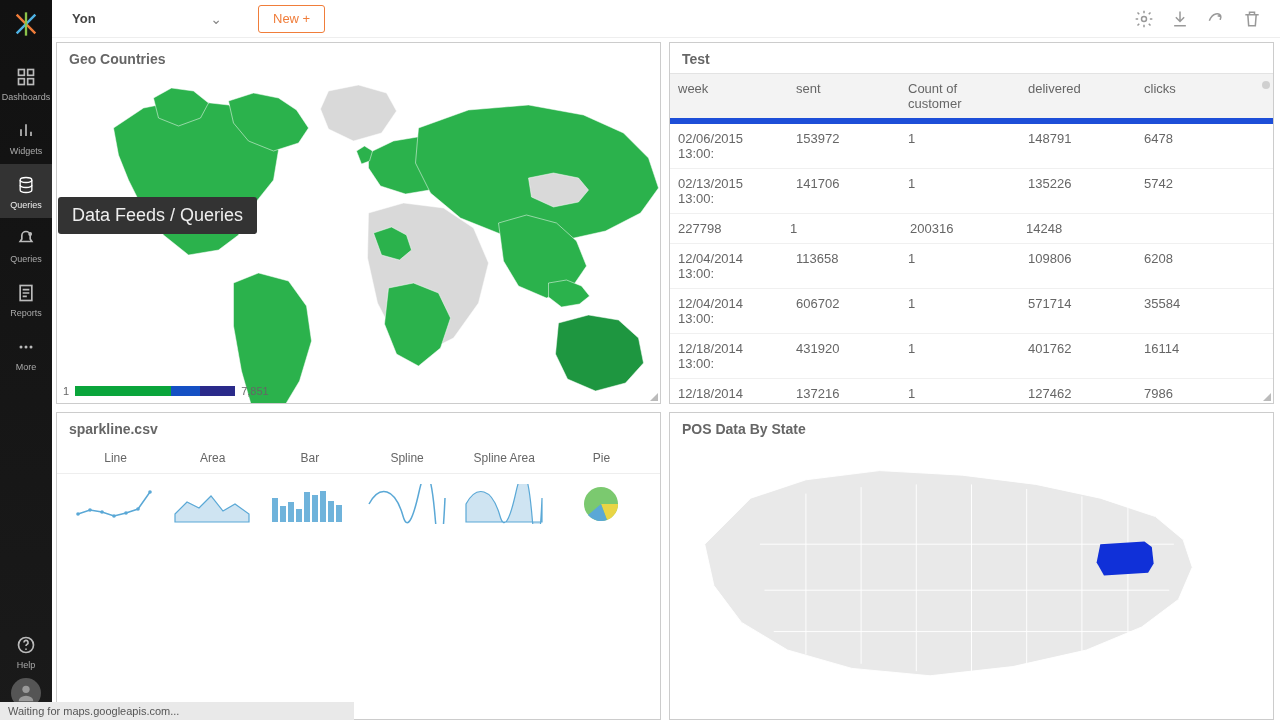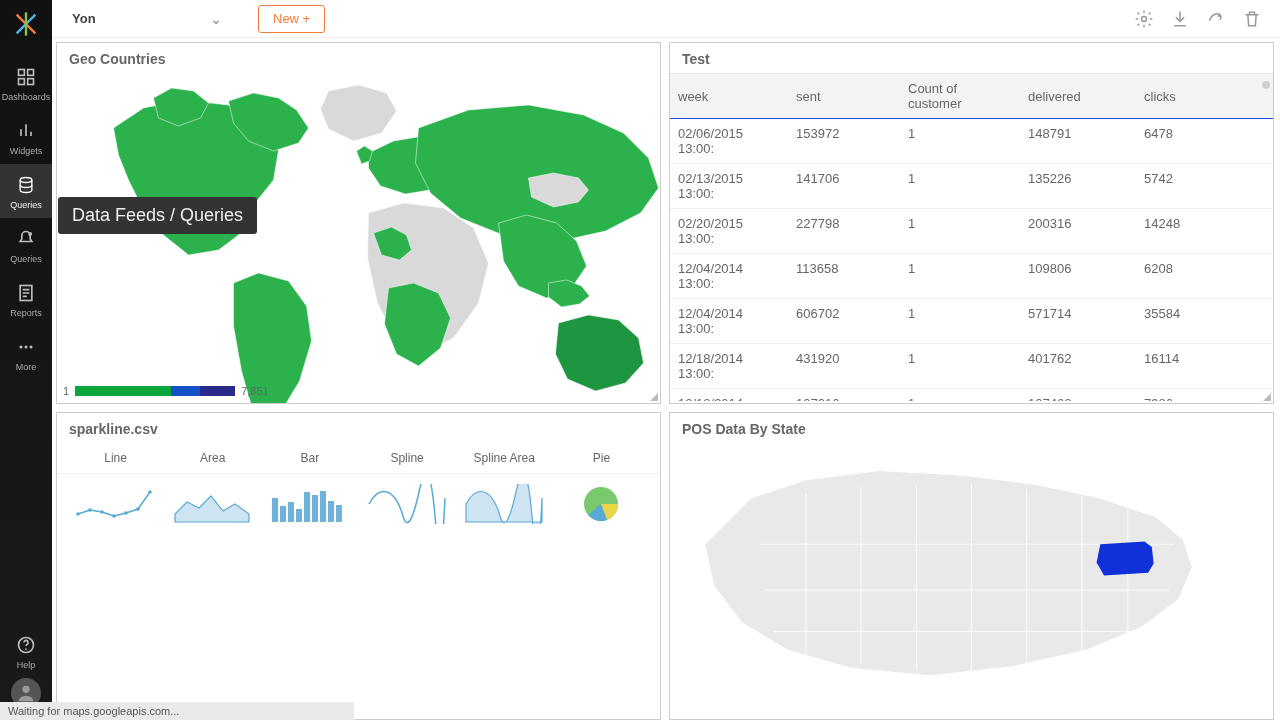--- a/index.html
+++ b/index.html
@@ -37,21 +37,21 @@
 .panel { border: 1px solid #ccc; border-radius: 0; background: #fff; display: flex; flex-direction: column; overflow: hidden; position: relative; }
 .panel .title { font-weight: 600; color: #666; font-size: 14px; padding: 8px 12px 6px 12px; }
 .panel .body { flex: 1; position: relative; overflow: hidden; }
 
 
 .legend { position:absolute; left:6px; bottom:6px; display:flex; align-items:center; font-size:11px; color:#666; }
 .legend .bar { width:160px; height:10px; margin:0 6px; background: linear-gradient(90deg,#0aa53b 0%, #0aa53b 60%, #1550c4 60%, #1550c4 78%, #2a2a8a 78%); }
 
 
 .table { width: 100%; font-size: 13px; color: #666; }
-.thead { display: flex; background: #f3f3f3; border-top: 1px solid #e3e3e3; border-bottom: 1px solid #1d4ed8; align-items: center; }
+.thead { display: flex; background: #f3f3f3; border-top: 1px solid #e3e3e3; border-bottom: 6px solid #1d4ed8; }
 .th, .td { padding: 7px 8px; }
 .col-week { width: 118px; } .col-sent { width: 112px; } .col-cust { width: 120px; } .col-del { width: 116px; } .col-clk { flex:1; }
 .trow { display: flex; border-bottom: 1px solid #f0f0f0; }
 .tbody { overflow:auto; max-height: 282px; }
 .scrolldot { position:absolute; right:3px; top:38px; width:8px; height:8px; border-radius:50%; background:#d0d0d0; }
 
 
 .spark-head { display:flex; border-bottom:1px solid #eee; padding: 0 10px; }
 .spark-col { display:flex; flex-direction:column; align-items:center; }
 .spark-col.h { font-size:12px; color:#666; padding:8px 0; }
@@ -245,21 +245,20 @@
                 <div class="td col-clk">6478</div>
               </div>
               <div class="trow">
                 <div class="td col-week">02/13/2015 13:00:</div>
                 <div class="td col-sent">141706</div>
                 <div class="td col-cust">1</div>
                 <div class="td col-del">135226</div>
                 <div class="td col-clk">5742</div>
               </div>
               <div class="trow">
-                <div class="td col-week">02/20/2015 13:00:</div>
                 <div class="td col-sent">227798</div>
                 <div class="td col-cust">1</div>
                 <div class="td col-del">200316</div>
                 <div class="td col-clk">14248</div>
               </div>
               <div class="trow">
                 <div class="td col-week">12/04/2014 13:00:</div>
                 <div class="td col-sent">113658</div>
                 <div class="td col-cust">1</div>
                 <div class="td col-del">109806</div>

